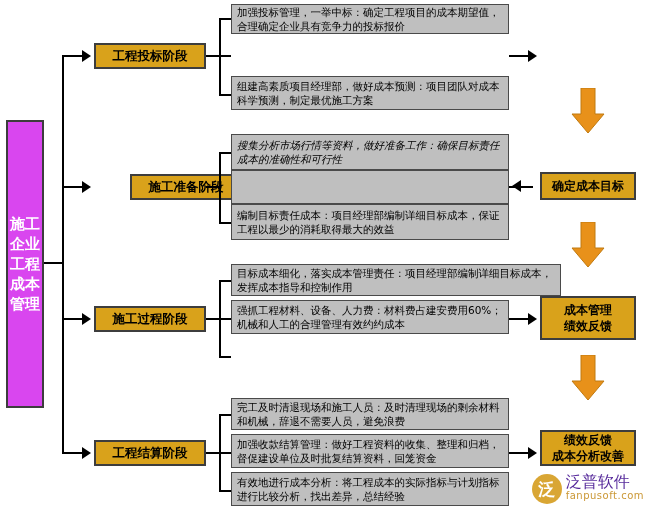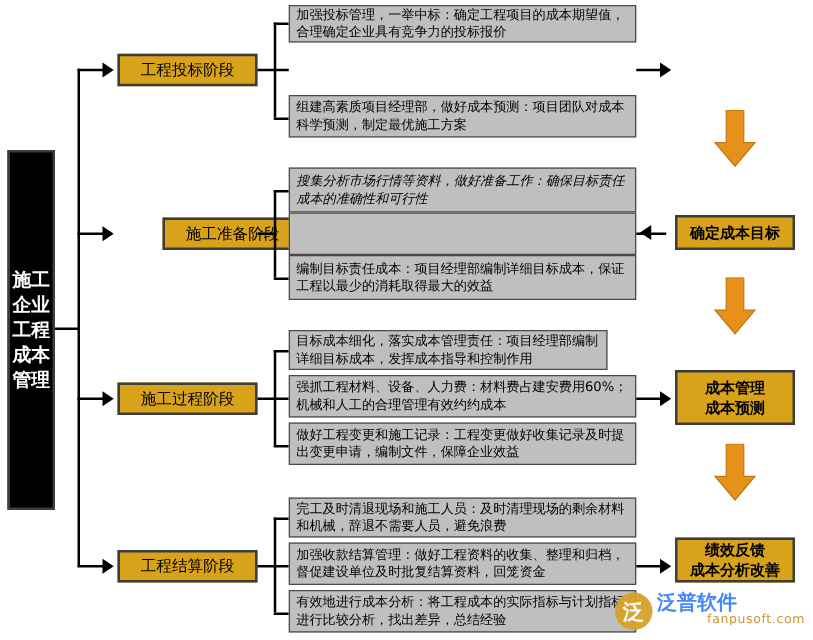--- a/index.html
+++ b/index.html
@@ -11,21 +11,21 @@
     overflow: hidden;
     position: relative;
   }
   #canvas { position: relative; width: 650px; height: 512px; }
 
   
   .left-title {
     position: absolute;
     left: 6px; top: 120px;
     width: 38px; height: 288px;
-    background: #000000;
+    background: #d946ef;
     border: 2px solid #3d3d3d;
     color: #ffffff;
     font-weight: bold;
     font-size: 15px;
     line-height: 20px;
     text-align: center;
     padding: 6px 2px;
     letter-spacing: 0px;
     display: flex;
     align-items: center;
@@ -33,21 +33,21 @@
   }
   .left-title span { display:block; word-break: break-all; }
 
   
   .stage {
     position: absolute;
     width: 112px; height: 26px;
     background: #d9a21b;
     border: 2px solid #3d3d3d;
     color: #000;
-    font-weight: normal;
+    font-weight: bold;
     font-size: 12.5px;
     display: flex; align-items: center; justify-content: center;
   }
 
   
   .detail {
     position: absolute;
     background: #bfbfbf;
     border: 1px solid #4a4a4a;
     color: #000;
@@ -103,22 +103,22 @@
     opacity: 0.95;
   }
   .logo-mark {
     width: 30px; height: 30px; border-radius: 50%;
     background: #d8a22a;
     display:flex; align-items:center; justify-content:center;
     color:#fff; font-weight:bold; font-size:17px;
     margin-right: 4px;
   }
   .logo-text { line-height: 14px; }
-  .logo-cn { font-size: 16px; font-weight: bold; color: #3b82f6; }
-  .logo-en { font-size: 10px; color: #c8922a; letter-spacing: .5px; margin-left: 40px; }
+  .logo-cn { font-size: 16px; font-weight: normal; color: #4c1d95; }
+  .logo-en { font-size: 10px; color: #c8922a; letter-spacing: .5px; }
 </style>
 </head>
 <body>
 
 <div id="canvas">
 
   <div class="left-title">
     <span>施工企业工程成本管理</span>
   </div>
 
@@ -177,35 +177,32 @@
   <div class="stage" style="left:94px; top:306px;">
     <span>施工过程阶段</span>
   </div>
 
   <div class="line hline" style="left:206px; top:318px; width:14px;"></div>
   <div class="line vline" style="left:219px; top:280px; height:76px;"></div>
   <div class="line hline" style="left:219px; top:280px; width:12px;"></div>
   <div class="line hline" style="left:219px; top:318px; width:12px;"></div>
   <div class="line hline" style="left:219px; top:356px; width:12px;"></div>
 
-  <div class="detail" style="left:231px; top:264px; width:255px; height:32px;">
+  <div class="detail" style="left:231px; top:264px; width:330px; height:32px;">
     <span>目标成本细化，落实成本管理责任：项目经理部编制详细目标成本，发挥成本指导和控制作用</span>
   </div>
   <div class="detail" style="left:231px; top:300px; width:278px; height:34px;">
     <span>强抓工程材料、设备、人力费：材料费占建安费用60%；机械和人工的合理管理有效约约成本</span>
-  </div>
-  <div class="detail" style="left:231px; top:338px; width:278px; height:34px;">
-    <span>做好工程变更和施工记录：工程变更做好收集记录及时提出变更申请，编制文件，保障企业效益</span>
   </div>
 
   <div class="line hline" style="left:509px; top:318px; width:24px;"></div>
   <div class="arrow-r" style="left:528px; top:313px;"></div>
   <div class="result" style="left:540px; top:296px; height:44px;">
     <span style="white-space:pre-line;">成本管理
-成本预测</span>
+绩效反馈</span>
   </div>
 
   <div class="line hline" style="left:62px; top:452px; width:22px;"></div>
   <div class="arrow-r" style="left:82px; top:447px;"></div>
   <div class="stage" style="left:94px; top:440px;">
     <span>工程结算阶段</span>
   </div>
 
   <div class="line hline" style="left:206px; top:452px; width:14px;"></div>
   <div class="line vline" style="left:219px; top:414px; height:76px;"></div>

